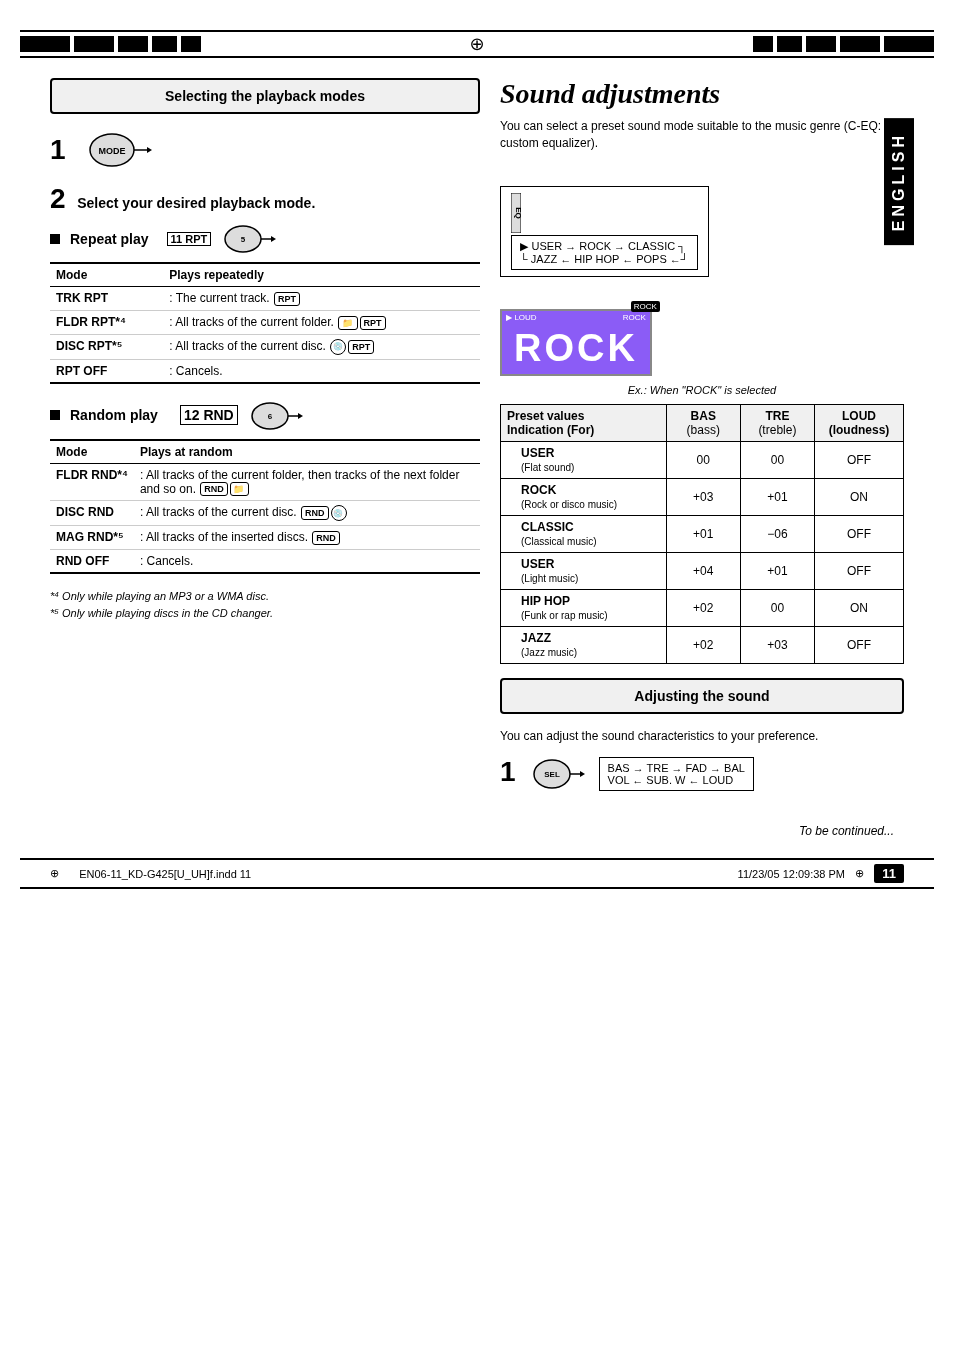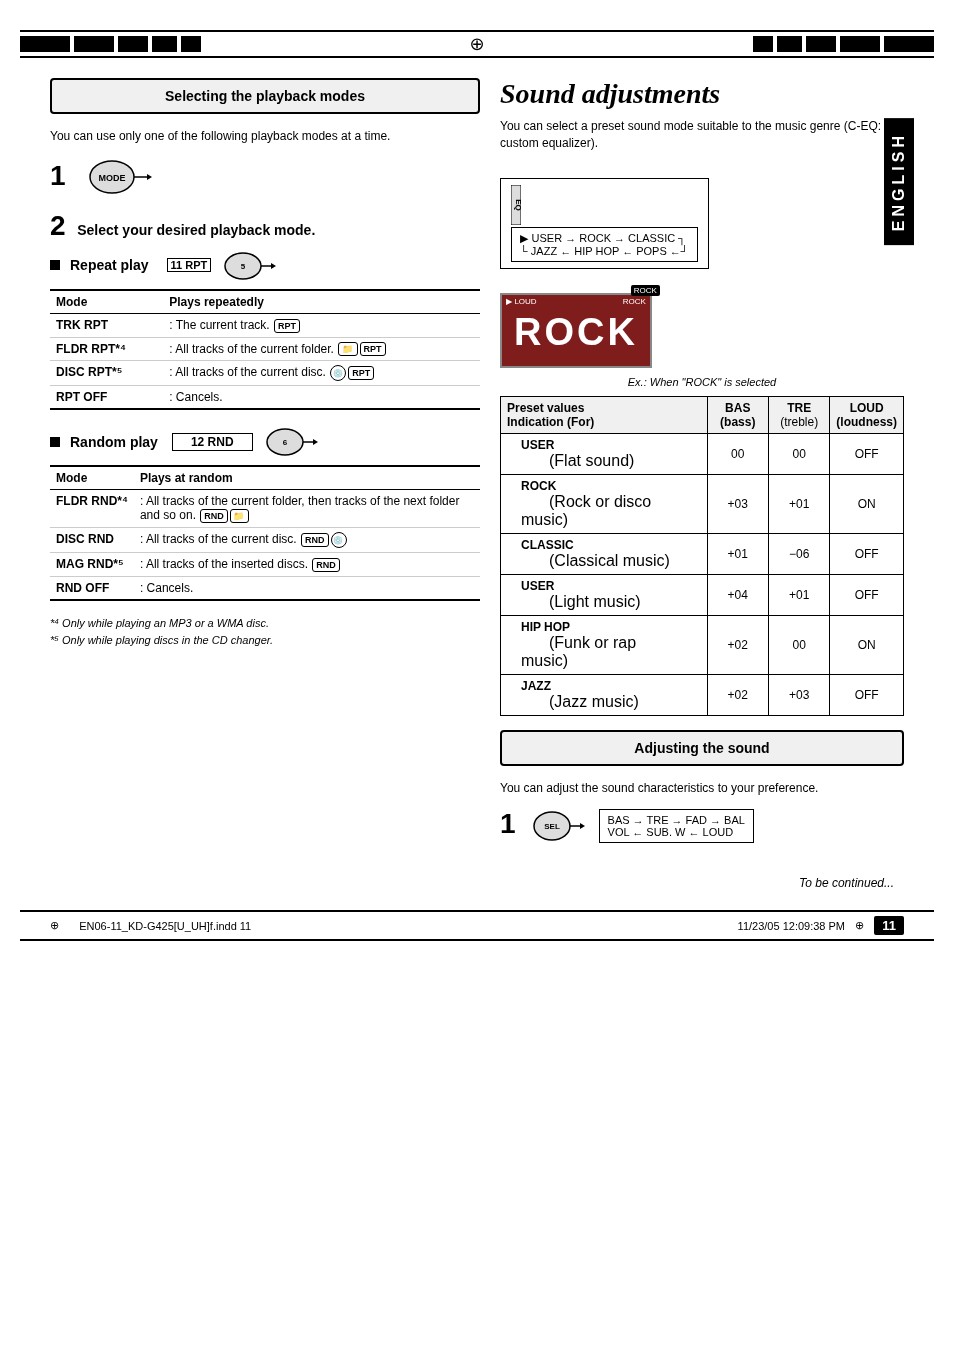--- a/index.html
+++ b/index.html
@@ -203,21 +203,21 @@
       font-style: italic;
       line-height: 1.5;
       margin-top: 8px;
     }
 
     
     .eq-diagram {
       border: 1.5px solid #000;
       padding: 6px 10px;
       display: inline-block;
-      margin: 16px 0;
+      margin: 24px 0;
       font-size: 11px;
     }
     .rock-caption {
       font-size: 11px;
       text-align: center;
       font-style: italic;
       color: #000;
       margin-bottom: 8px;
     }
 
@@ -239,22 +239,21 @@
       border: 1px solid #000;
       padding: 4px 20px;
       text-align: center;
     }
     .preset-table .row-label {
       text-align: left;
       font-weight: bold;
     }
     .preset-table .sub-label {
       font-weight: normal;
-      font-size: 16px;
-      margin-left: 28px;
+      font-size: 10px;
     }
 
     
     .english-tab {
       position: absolute;
       right: -10px;
       top: 40px;
       background: #000;
       color: #fff;
       font-weight: bold;
@@ -332,21 +331,20 @@
   </div>
 
   <div class="main-content">
 
     <div class="left-col">
 
       <div class="section-box">
         <span>Selecting the playback modes</span>
       </div>
 
-      <p class="description-text">You can use only one of the following playback modes at a time.</p>
 
       <div style="display:flex;align-items:center;margin-bottom:10px;">
         <span class="step-number">1</span>
 
         <div style="margin-left:16px;">
           <svg width="70" height="44" viewBox="0 0 70 44">
 
             <ellipse cx="30" cy="22" rx="22" ry="16" fill="#ddd" stroke="#000" stroke-width="1.5"></ellipse>
             <text x="30" y="26" text-anchor="middle" font-size="9" font-weight="bold" font-family="Arial">MODE</text>
 
@@ -400,21 +398,21 @@
             </tr>
           </tbody>
         </table>
       </div>
 
       <div class="play-mode-section">
         <div class="play-mode-header">
           <span class="bullet-square"></span>
           <span>Random play</span>
 
-          <span style="margin-left:4px;font-size:12px;border:1px solid #000;padding:1px 18px;">12  <b>RND</b></span>
+          <span style="margin-left:12px;font-size:14px;border:1px solid #000;padding:1px 3px;">12  <b>RND</b></span>
           <svg width="55" height="35" viewBox="0 0 55 35">
             <ellipse cx="22" cy="18" rx="18" ry="13" fill="#ddd" stroke="#000" stroke-width="1.5"></ellipse>
             <text x="22" y="21" text-anchor="middle" font-size="8" font-family="Arial">6</text>
             <line x1="40" y1="18" x2="50" y2="18" stroke="#000" stroke-width="1.5"></line>
             <polygon points="50,15 55,18 50,21" fill="#000"></polygon>
           </svg>
         </div>
         <table class="mode-table">
           <thead>
             <tr>
@@ -471,39 +469,39 @@
         <div style="border:1.5px solid #000;padding:4px 8px;font-size:11px;">
           <div>▶ USER → ROCK → CLASSIC ┐</div>
           <div>└ JAZZ ← HIP HOP ← POPS ←┘</div>
         </div>
       </div>
 
       
       <div style="margin:8px 0;">
         <div style="display:inline-block;position:relative;">
           
-          <div style="border:2px solid #888;background:#7f1d1d;padding:4px 12px 12px 12px;display:inline-block;position:relative;">
+          <div style="border:2px solid #888;background:#8b5cf6;padding:4px 12px 4px 12px;display:inline-block;position:relative;">
             <span style="position:absolute;top:2px;left:4px;color:#fff;font-size:8px;">▶ LOUD</span>
             <span style="position:absolute;top:2px;right:4px;color:#fff;font-size:8px;">ROCK</span>
             <div style="font-size:38px;font-weight:900;color:#fff;font-family:'Arial Black',Arial,sans-serif;letter-spacing:3px;margin-top:12px;">ROCK</div>
           </div>
           <div style="position:absolute;top:-8px;right:-8px;background:#000;color:#fff;font-size:8px;padding:1px 3px;border-radius:2px;">ROCK</div>
         </div>
       </div>
       <p class="rock-caption">Ex.: When "ROCK" is selected</p>
 
       
       <table class="preset-table">
         <thead>
           <tr>
             <th style="text-align:left;">
               <div>Preset values</div>
               <div>Indication (For)</div>
             </th>
-            <th>BAS<br><span style="font-weight:bold;text-align:center;">(bass)</span></th>
+            <th>BAS<br><span style="font-weight:normal;text-align:center;">(bass)</span></th>
             <th>TRE<br><span style="font-weight:normal;">(treble)</span></th>
             <th>LOUD<br><span style="font-weight:bold;">(loudness)</span></th>
           </tr>
         </thead>
         <tbody>
           <tr>
             <td class="row-label"><b>USER</b><br><span class="sub-label">(Flat sound)</span></td>
             <td>00</td>
             <td>00</td>
             <td>OFF</td>

